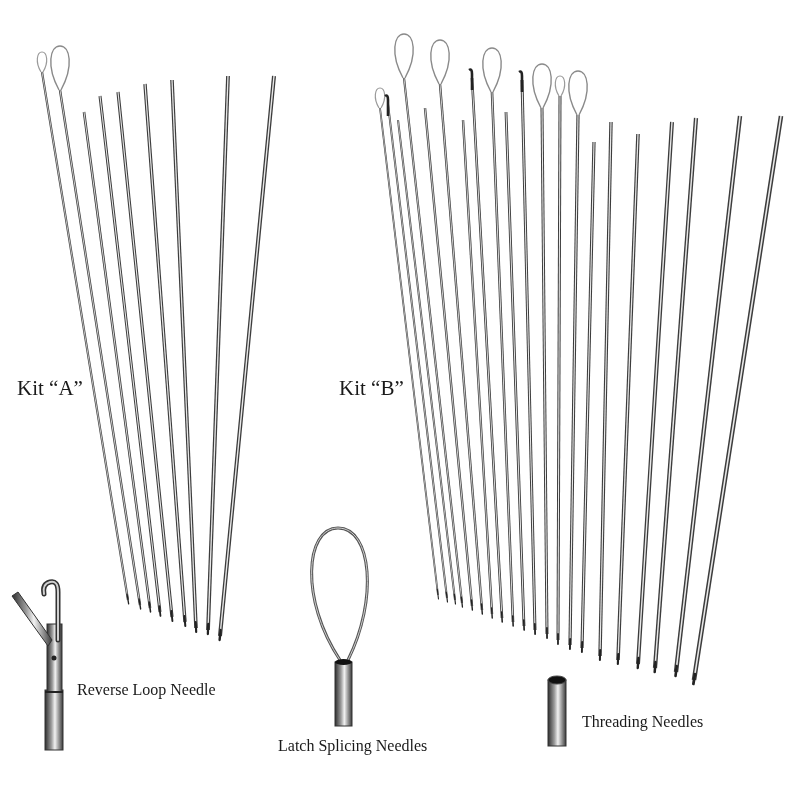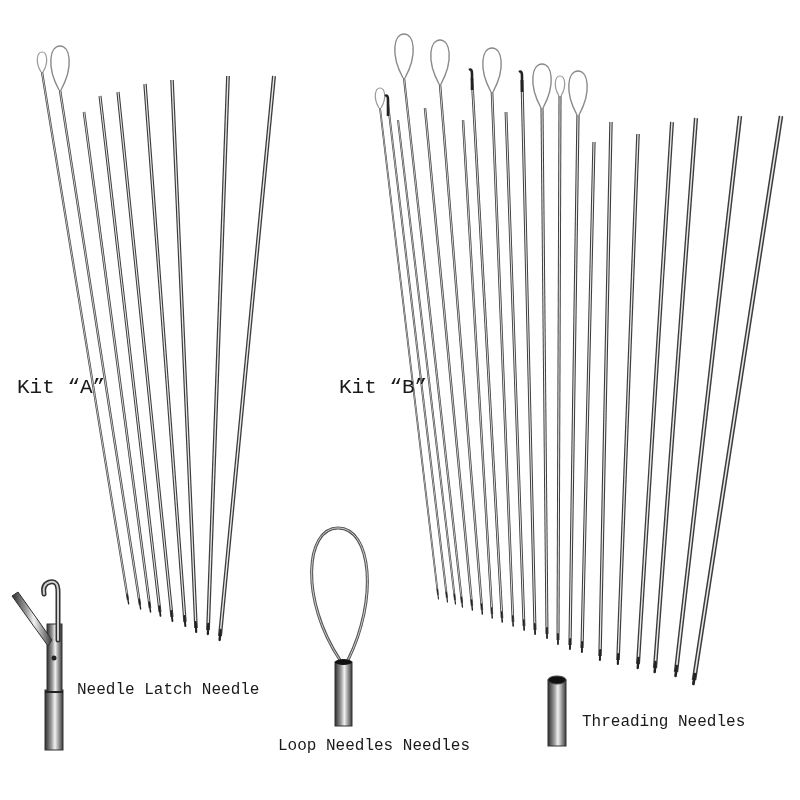--- a/index.html
+++ b/index.html
@@ -1,18 +1,18 @@
 <!DOCTYPE html>
 <html><head>
 <meta charset="utf-8">
 <style>
   html, body { margin:0; padding:0; background:#ffffff; }
   body { width:800px; height:800px; position:relative; overflow:hidden; font-family:"Liberation Sans", sans-serif; }
   #scene { position:absolute; left:0; top:0; width:800px; height:800px; }
-  .label { position:absolute; color:#1a1a1a; white-space:nowrap; font-family:Liberation Mono, monospace; }
+  .label { position:absolute; color:#1a1a1a; white-space:nowrap; font-family:Liberation Serif, serif; }
   .kit-label { font-size:21px; }
   .part-label { font-size:16px; }
 </style>
 </head>
 <body>
 
 <svg id="scene" viewBox="0 0 800 800" xmlns="http://www.w3.org/2000/svg">
   <defs>
     <linearGradient id="steel" x1="0" x2="1" y1="0" y2="0">
       <stop offset="0" stop-color="#2e2e2e"></stop>
@@ -208,15 +208,15 @@
   </g>
 
   <g>
     <rect x="548" y="680" width="18" height="66" fill="url(#steel)" stroke="#333" stroke-width="1"></rect>
     <ellipse cx="557" cy="680" rx="9" ry="4" fill="#111" stroke="#444" stroke-width="1"></ellipse>
   </g>
 </svg>
 
 <div class="label kit-label" style="left:17px; top:376px;">Kit “A”</div>
 <div class="label kit-label" style="left:339px; top:376px;">Kit “B”</div>
-<div class="label part-label" style="left:77px; top:681px;">Needle Latch Needle</div>
-<div class="label part-label" style="left:278px; top:737px;">Loop Needles Needles</div>
+<div class="label part-label" style="left:77px; top:681px;">Reverse Loop Needle</div>
+<div class="label part-label" style="left:278px; top:737px;">Latch Splicing Needles</div>
 <div class="label part-label" style="left:582px; top:713px;text-align:center;">Threading Needles</div>
 
 </body></html>

